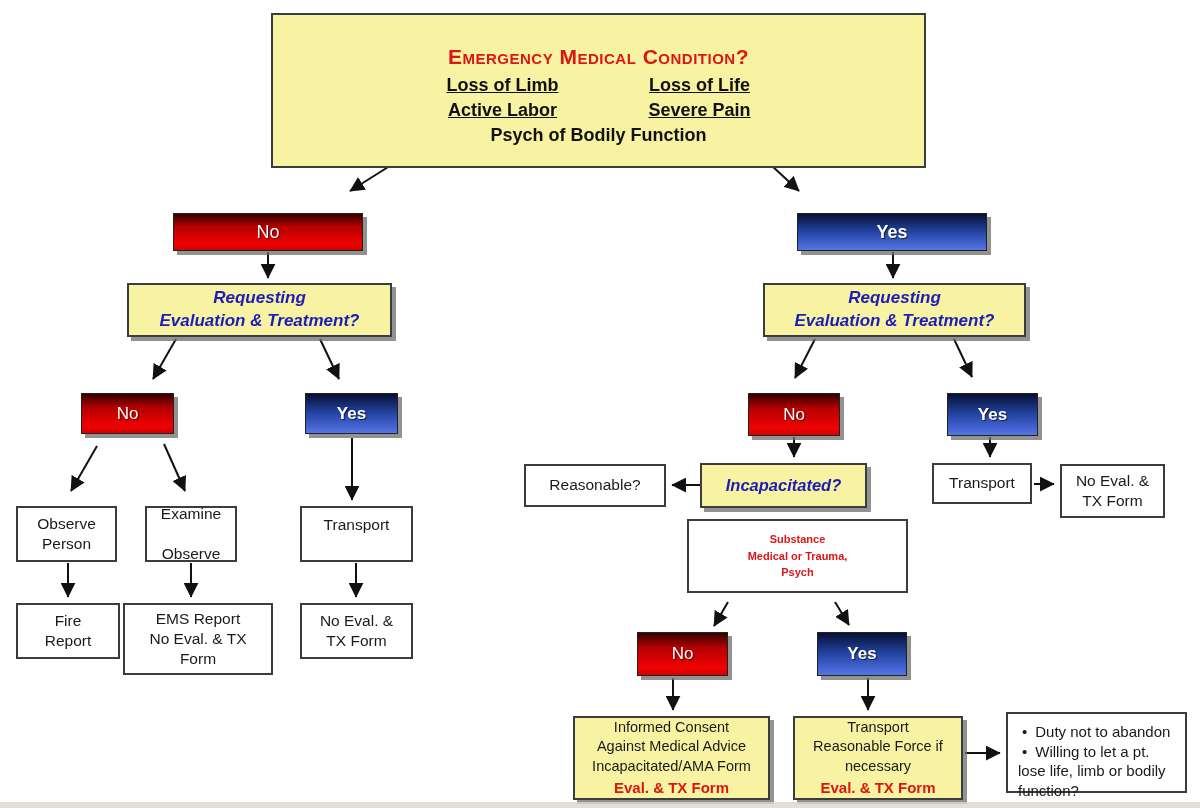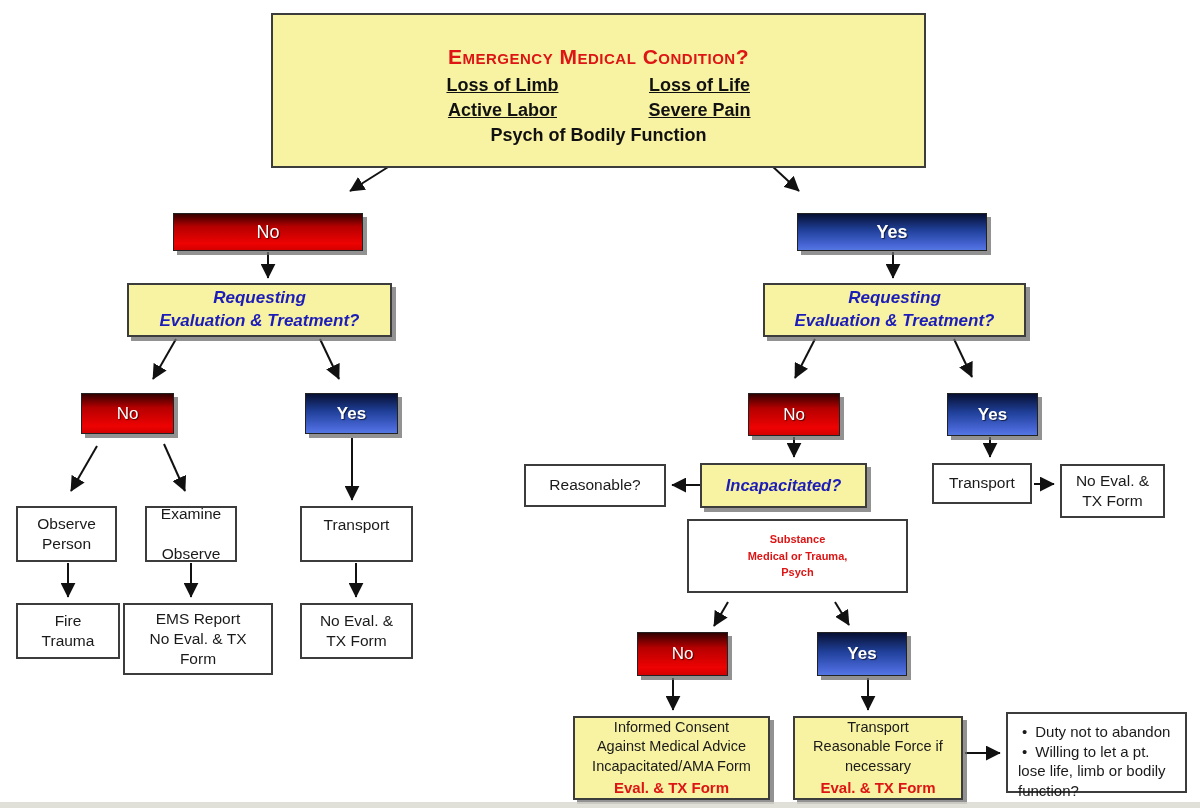--- a/index.html
+++ b/index.html
@@ -128,21 +128,21 @@
   <div class="box white" style="left:145px;top:506px;width:92px;height:56px;gap:20px;">
     <div>Examine</div>
     <div>Observe</div>
   </div>
   <div class="box white v-top" style="left:300px;top:506px;width:113px;height:56px;">
     <div>Transport</div>
   </div>
 
   <div class="box white" style="left:16px;top:603px;width:104px;height:56px;">
     <div>Fire</div>
-    <div>Trauma</div>
+    <div>Report</div>
   </div>
   <div class="box white" style="left:123px;top:603px;width:150px;height:72px;">
     <div>EMS Report</div>
     <div>No Eval. &amp; TX</div>
     <div>Form</div>
   </div>
   <div class="box white" style="left:300px;top:603px;width:113px;height:56px;">
     <div>No Eval. &amp;</div>
     <div>TX Form</div>
   </div>

